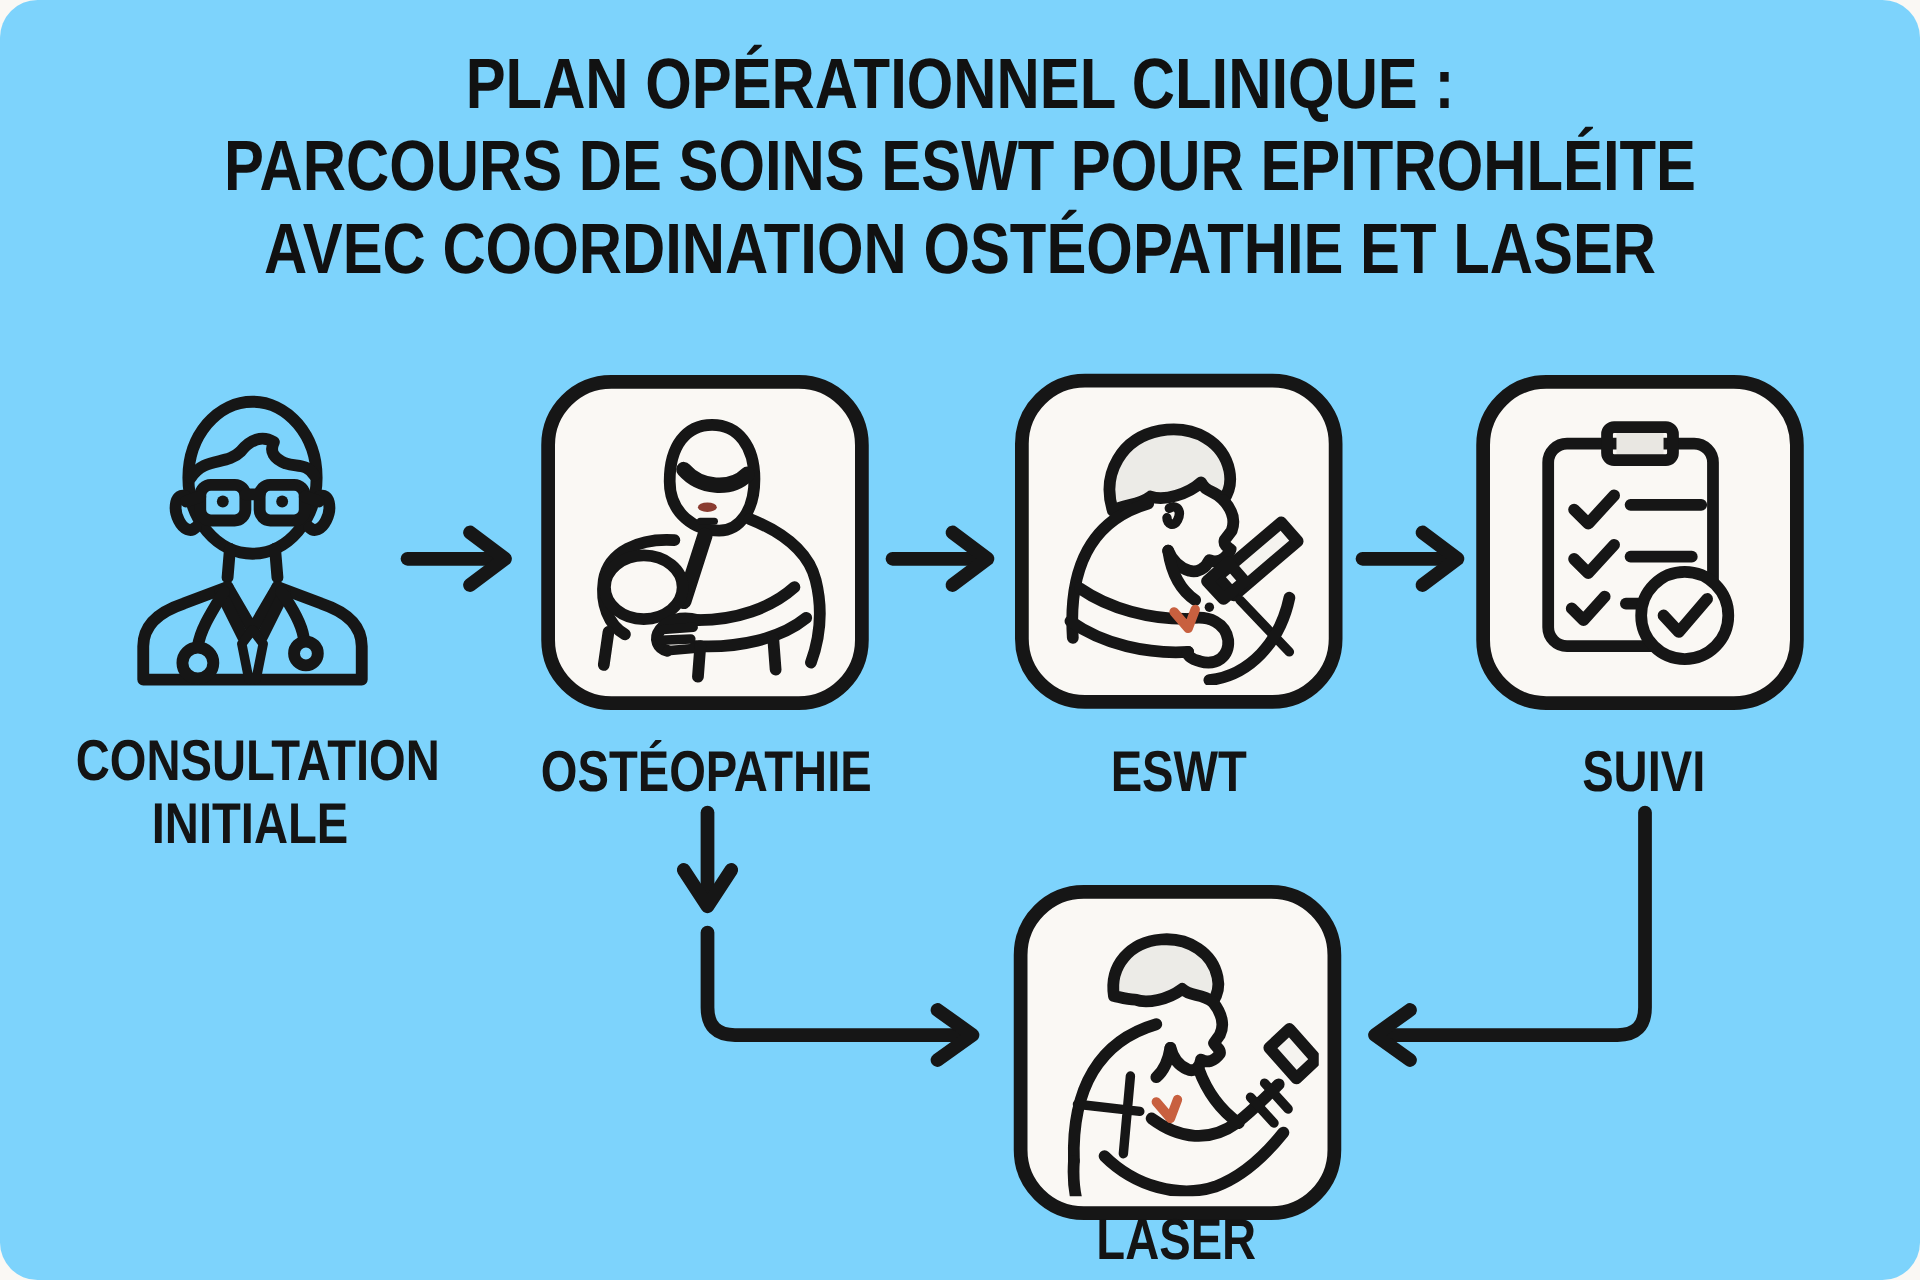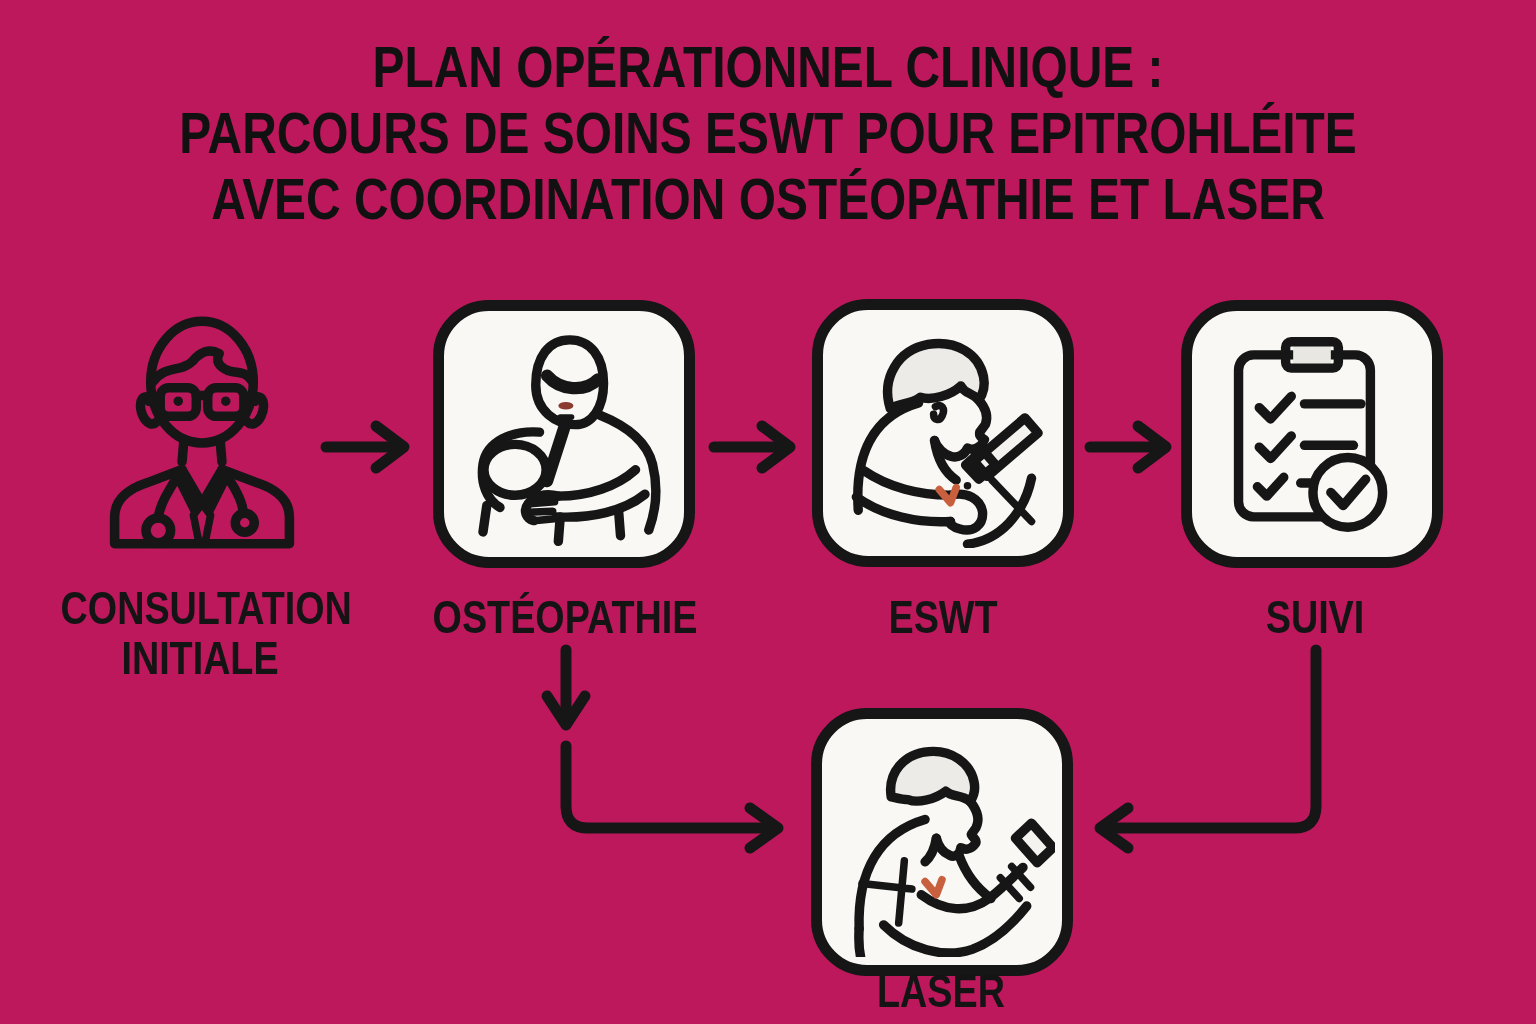--- a/index.html
+++ b/index.html
@@ -1,19 +1,19 @@
 <!DOCTYPE html>
 <html><head>
 <meta charset="utf-8">
 <style>
   html, body { margin: 0; padding: 0; background: #faf8f4; }
   .canvas {
     position: relative; width: 1536px; height: 1024px;
-    background: #be185d; overflow: hidden;
-    font-family: "Liberation Sans", sans-serif; color: #141414;
+    background: #7dd3fc; overflow: hidden;
+    font-family: "Liberation Sans", sans-serif; color: #141414; border-radius: 30px;
   }
   
   .title { position: absolute; top: 34px; left: 0; right: 0; text-align: center; }
   .title .line {
     font-size: 57px; font-weight: 700; line-height: 66px; color: #111;
     transform: scaleX(0.84); transform-origin: 50% 50%; white-space: nowrap;
   }
   
   .box {
     position: absolute; width: 262px; height: 268px; box-sizing: border-box;

